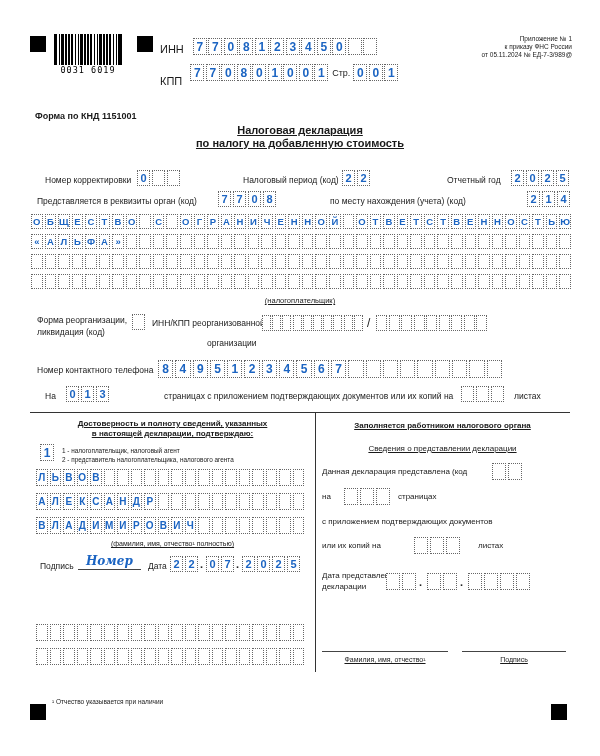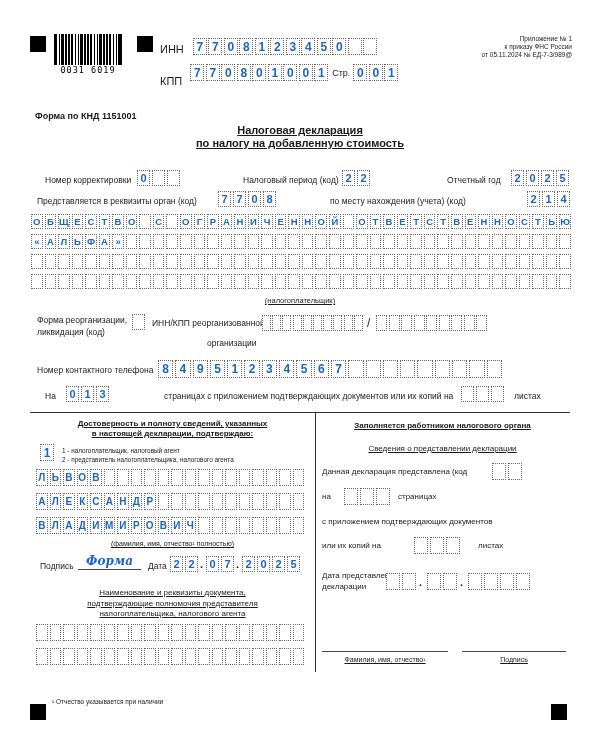--- a/index.html
+++ b/index.html
@@ -456,44 +456,39 @@
       <span class="cell"></span>
       <span class="cell"></span>
       <span class="cell"></span>
       <span class="cell"></span>
       <span class="cell"></span>
       <span class="cell"></span>
     </div>
   <div class="abs center" style="left:30px; top:540px; width:285px; font-size:7px;">(фамилия, имя, отчество¹ полностью)</div>
 
   <div class="abs lbl" style="left:40px; top:561px;">Подпись</div>
-  <div class="abs sig" style="left:78px; top:554px;">Форма</div>
+  <div class="abs sig" style="left:78px; top:554px;">Номер</div>
   <div class="abs lbl" style="left:148px; top:561px;">Дата</div>
   <div class="abs cellrow r-md" style="left:170px; top:556px;">
       <span class="cell">2</span>
       <span class="cell">2</span>
     </div>
   <div class="abs dotsep" style="left:200px; top:558px;">.</div>
   <div class="abs cellrow r-md" style="left:206px; top:556px;">
       <span class="cell">0</span>
       <span class="cell">7</span>
     </div>
   <div class="abs dotsep" style="left:236px; top:558px;">.</div>
   <div class="abs cellrow r-md" style="left:242px; top:556px;">
       <span class="cell">2</span>
       <span class="cell">0</span>
       <span class="cell">2</span>
       <span class="cell">5</span>
     </div>
 
-  <div class="abs center" style="left:30px; top:588px; width:285px; font-size:8px; line-height:10.5px;">
-    <div>Наименование и реквизиты документа,</div>
-    <div>подтверждающие полномочия представителя</div>
-    <div>налогоплательщика, налогового агента</div>
-  </div>
   <div class="abs cellrow r-20" style="left:36px; top:624px;">
       <span class="cell"></span>
       <span class="cell"></span>
       <span class="cell"></span>
       <span class="cell"></span>
       <span class="cell"></span>
       <span class="cell"></span>
       <span class="cell"></span>
       <span class="cell"></span>
       <span class="cell"></span>

